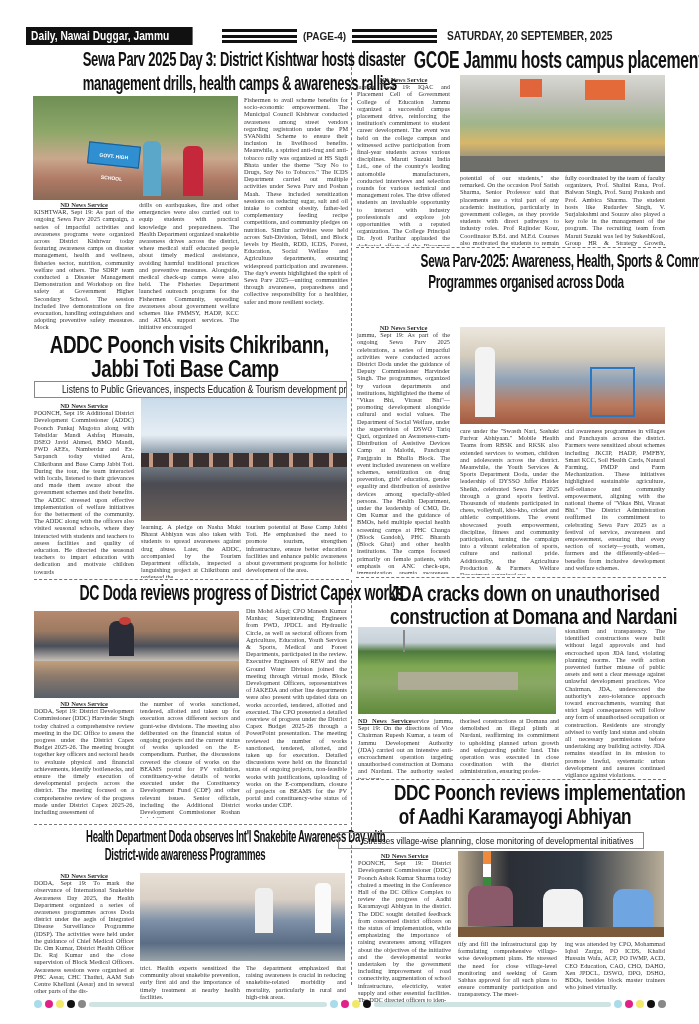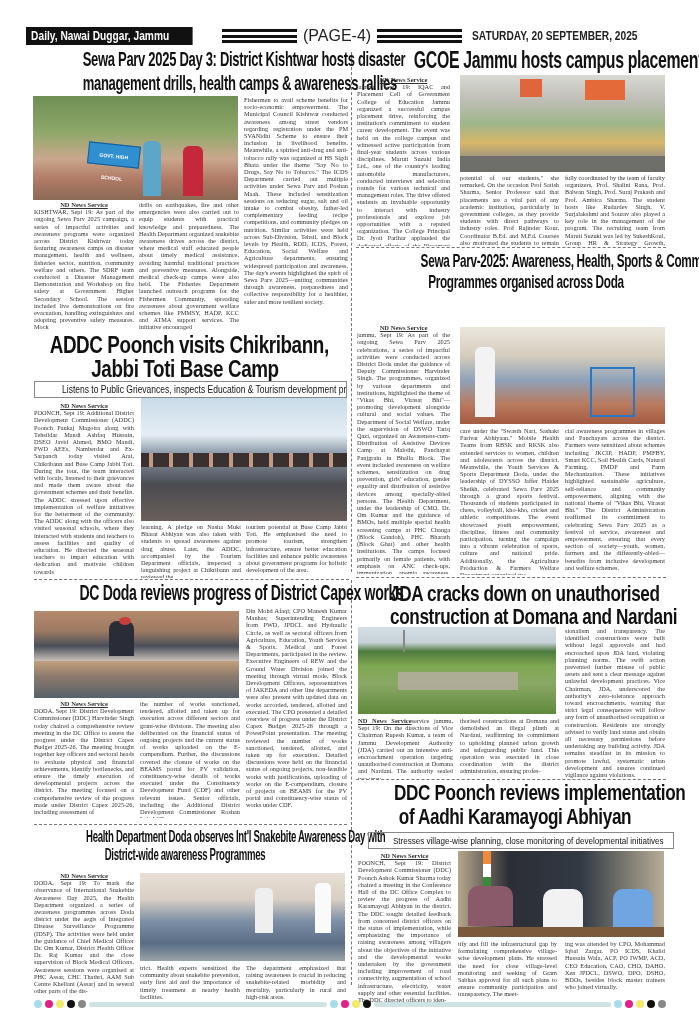--- a/index.html
+++ b/index.html
@@ -2,21 +2,21 @@
 <html><head>
 <meta charset="utf-8">
 <style>
 *{box-sizing:border-box;margin:0;padding:0}
 body{width:699px;height:1024px;background:#fff;font-family:"Liberation Serif",serif;color:#222;position:relative;overflow:hidden}
 .abs{position:absolute}
 .masthead{left:26px;top:26px;width:645px;height:20px;display:flex;align-items:center}
 .mh-title{background:#111;color:#fff;font-family:"Liberation Sans",sans-serif;font-weight:bold;font-size:12px;padding:3px 6px;width:196px;height:18px;line-height:13px;transform:scaleX(.85);transform-origin:left}
 .mh-lines{flex:none;height:14px;display:flex;flex-direction:column;justify-content:space-between}
 .mh-lines i{display:block;height:3px;background:#111}
-.mh-page{font-family:"Liberation Sans",sans-serif;font-weight:normal;font-size:16px;margin:0 6px}
+.mh-page{font-family:"Liberation Sans",sans-serif;font-weight:bold;font-size:10px;margin:0 6px}
 .mh-date{font-family:"Liberation Sans",sans-serif;font-weight:bold;font-size:12px;margin-left:10px;transform:scaleX(.85);transform-origin:left;white-space:nowrap}
 .hl{font-family:"Liberation Sans",sans-serif;font-weight:bold;color:#111;text-align:center;line-height:1;letter-spacing:-0.5px}
 .body-text{font-size:6.3px;line-height:7.2px;text-align:justify;color:#333;overflow:hidden}
 .byline{font-weight:bold;text-decoration:underline;text-align:center;display:block;font-size:6.5px}
 .photo{overflow:hidden}
 .dash-h{border-top:1px dashed #777;height:0}
 .dash-v{border-left:1px dashed #777;width:0}
 .subhead{border:1px solid #888;font-family:"Liberation Sans",sans-serif;font-size:10px;text-align:center;padding:2px 0;color:#111;white-space:nowrap;overflow:hidden}
 .subhead span{display:inline-block;transform:scaleX(.85)}
 .regbar{display:flex;align-items:center;gap:3px}
@@ -199,21 +199,21 @@
   <div class="abs body-text" style="left:246px;top:964px;width:100px;height:36px">
     <span>The department emphasized that raising awareness is crucial in reducing snakebite-related morbidity and mortality, particularly in rural and high-risk areas.</span>
   </div>
 </article>
 
 <article>
   <div class="abs hl" style="left:360px;top:781px;width:310px;font-size:22px;line-height:24px">
     <div style="transform:scaleX(.78);white-space:nowrap">DDC Poonch reviews implementation</div>
     <div style="transform:scaleX(.78);white-space:nowrap">of Aadhi Karamayogi Abhiyan</div>
   </div>
-  <div class="abs subhead" style="left:368px;top:832px;width:306px;font-size:9.5px">
+  <div class="abs subhead" style="left:338px;top:832px;width:306px;font-size:9.5px">
     <span>Stresses village-wise planning, close monitoring of developmental initiatives</span>
   </div>
   <div class="abs body-text" style="left:358px;top:852px;width:93px;height:150px">
     <span class="byline">ND News Service</span>
     <span>POONCH, Sept 19: District Development Commissioner (DDC) Poonch Ashok Kumar Sharma today chaired a meeting in the Conference Hall of the DC Office Complex to review the progress of Aadhi Karamayogi Abhiyan in the district. The DDC sought detailed feedback from concerned district officers on the status of implementation, while emphasizing the importance of raising awareness among villagers about the objectives of the initiative and the developmental works undertaken by the government including improvement of road connectivity, augmentation of school infrastructure, electricity, water supply and other essential facilities. The DDC directed officers to iden-</span>
   </div>
   <div class="abs photo" style="left:458px;top:851px;width:206px;height:86px;background:linear-gradient(90deg,#b6a68d 0%,#2b2e35 25%,#323a44 60%,#b8ad98 100%)">
     <div style="position:absolute;left:25px;top:0;width:8px;height:40px;background:linear-gradient(180deg,#ef8b3a 33%,#fff 33% 66%,#3a8a3e 66%)"></div>
     <div style="position:absolute;left:10px;top:35px;width:45px;height:40px;background:#8b5a6a;border-radius:10px 10px 0 0"></div>
     <div style="position:absolute;left:85px;top:38px;width:40px;height:38px;background:#f2f2f2;border-radius:10px 10px 0 0"></div>

